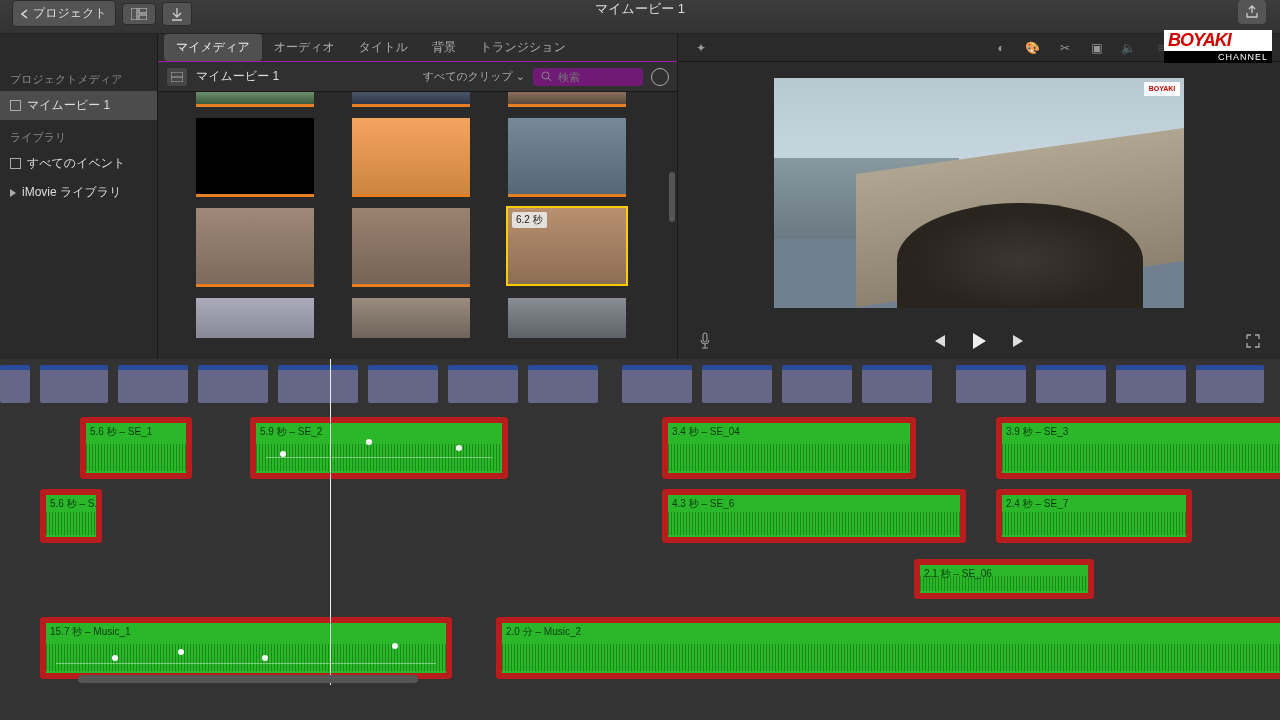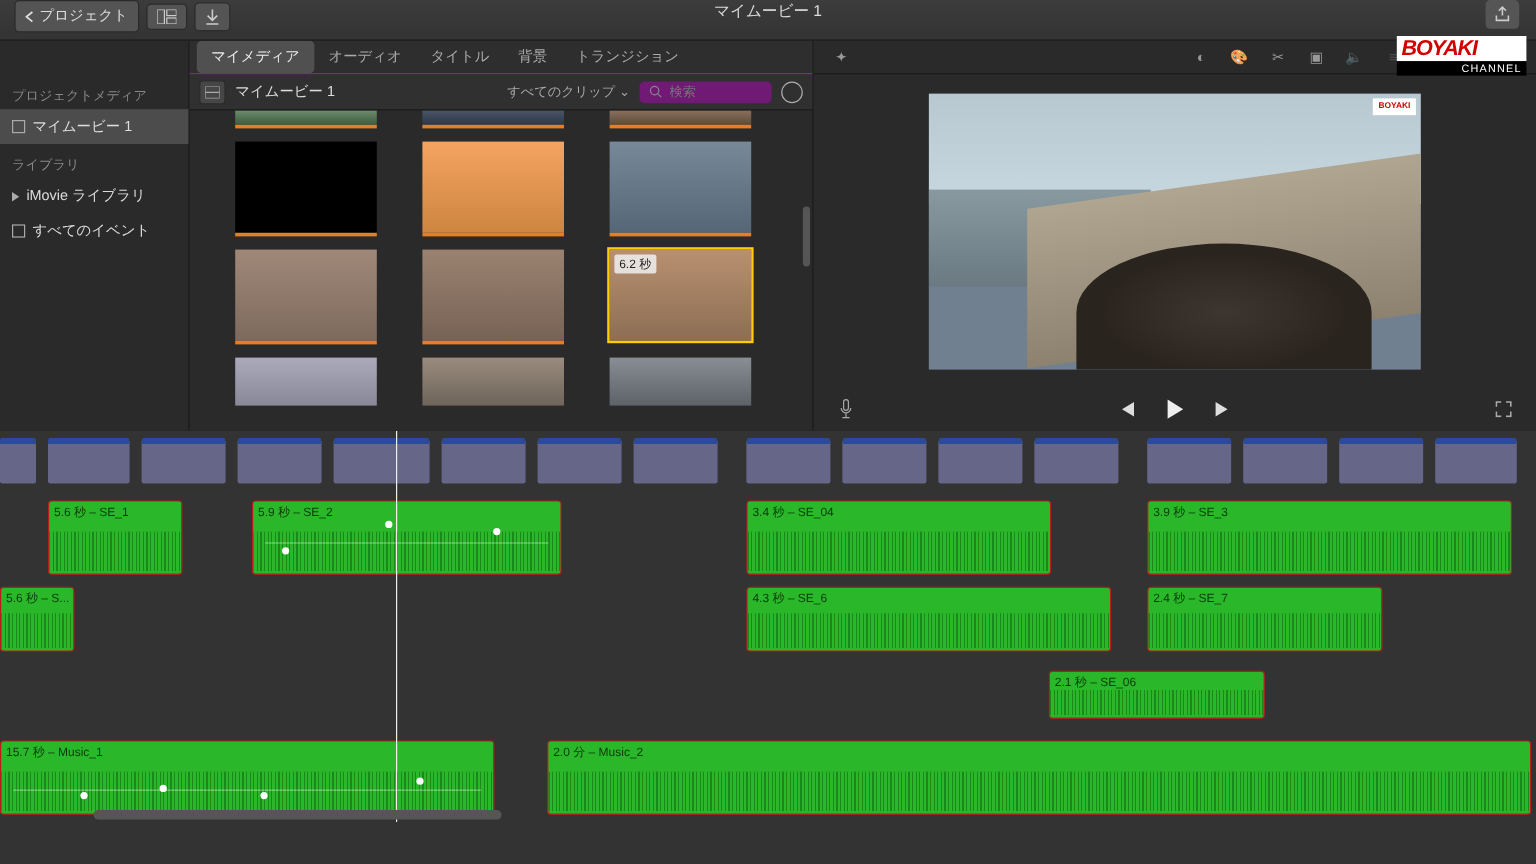--- a/index.html
+++ b/index.html
@@ -79,21 +79,21 @@
 .tl-time .cur { color: #fff; }
 .tl-settings { position: absolute; right: 10px; font-size: 11px; color: #888; cursor: pointer; }
 .tl-zoom { position:absolute; right:70px; width:48px; height:6px; top:6px; }
 .tl-zoom:before{content:"";position:absolute;top:2px;left:0;right:0;height:2px;background:#555;}
 .tl-zoom:after{content:"";position:absolute;top:-2px;left:28px;width:8px;height:10px;background:#888;border-radius:2px;}
 
 .tl-body { position: relative; height: 326px; overflow: hidden; }
 .video-track { position: absolute; top: 6px; left: 0; right: 0; height: 38px; }
 .vclip { position: absolute; top: 0; bottom: 0; background: #668; border-top: 5px solid #2a4a9c; border-radius: 2px; overflow: hidden; cursor: pointer; }
 
-.audio { position: absolute; background: #2ab82a; border: 1px solid #b91c1c; border-radius: 3px; cursor: pointer; overflow: hidden; }
+.audio { position: absolute; background: #2ab82a; border: 6px solid #b91c1c; border-radius: 3px; cursor: pointer; overflow: hidden; margin-left: 40px; }
 .audio .lbl { position: absolute; top: 2px; left: 4px; font-size: 10px; color: #0a3a0a; white-space: nowrap; }
 .wave { position:absolute; left:0; right:0; bottom:2px; height:55%; opacity:0.5;
   background: repeating-linear-gradient(90deg,#0a5a0a 0 1px,transparent 1px 3px);}
 .kf { position:absolute; width:6px; height:6px; background:#fff; border-radius:50%; }
 .kfline { position:absolute; height:1px; background:rgba(255,255,255,0.4); }
 
 .playhead { position: absolute; top: 0; bottom: 0; width: 1px; background: #eee; left: 330px; }
 .timeline-scrollbar{position:absolute;left:78px;bottom:2px;width:340px;height:8px;background:#555;border-radius:4px;cursor:pointer;}
 
 
@@ -141,26 +141,26 @@
 
   <div class="left-col">
     <div class="media-tabs" style="visibility:hidden;height:28px"></div>
     <div class="sidebar-head">プロジェクトメディア</div>
     <div class="sidebar-item selected">
       <span class="square-icon"></span>
       <span>マイムービー 1</span>
     </div>
     <div class="sidebar-head">ライブラリ</div>
     <div class="sidebar-item">
+      <span class="square-icon"></span>
+      <span>すべてのイベント</span>
+    </div>
+    <div class="sidebar-item">
       <span class="tri"></span>
       <span>iMovie ライブラリ</span>
-    </div>
-    <div class="sidebar-item">
-      <span class="square-icon"></span>
-      <span>すべてのイベント</span>
     </div>
   </div>
 
   <div class="browser-col">
     <div class="media-tabs">
       <div class="media-tab active">マイメディア</div>
       <div class="media-tab">オーディオ</div>
       <div class="media-tab">タイトル</div>
       <div class="media-tab">背景</div>
       <div class="media-tab">トランジション</div>

